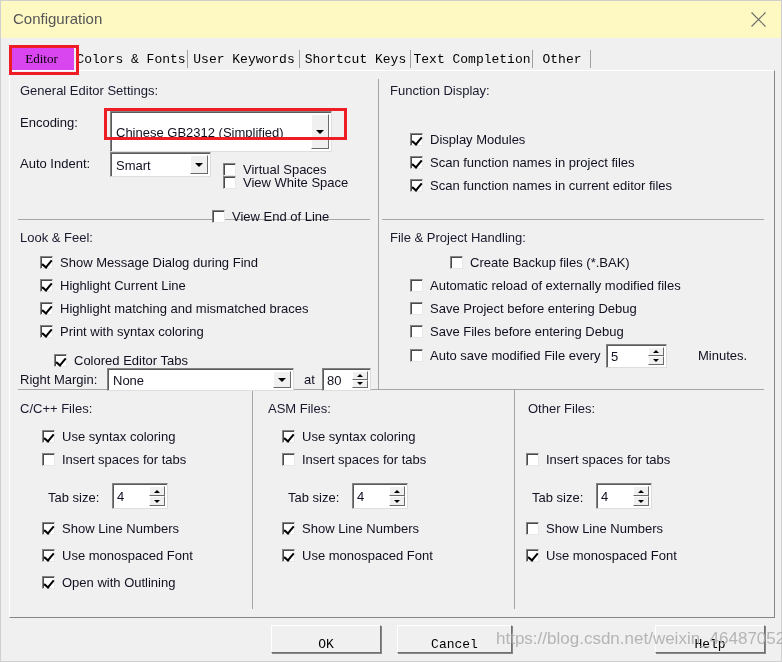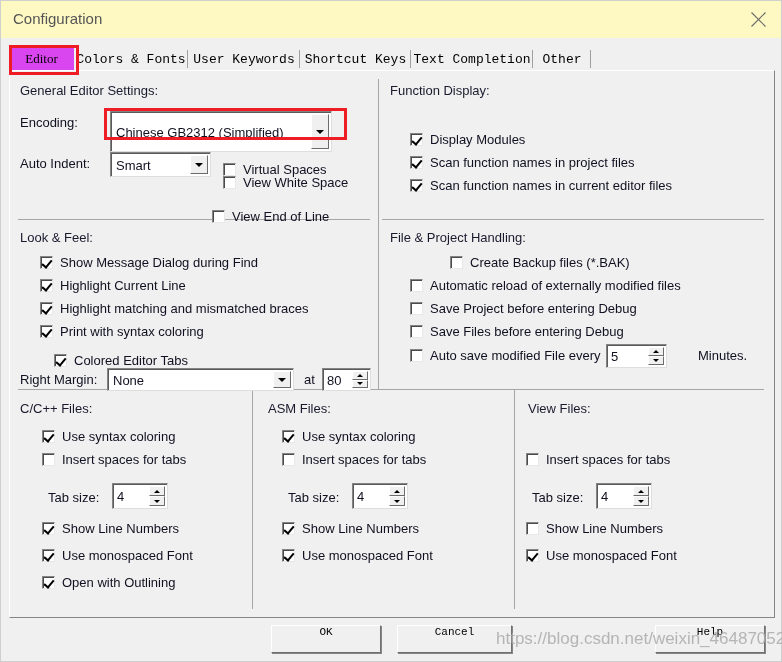--- a/index.html
+++ b/index.html
@@ -251,24 +251,24 @@
   .btn {
     position: absolute;
     background: #f0f0f0;
     border-top: 1px solid #ffffff;
     border-left: 1px solid #ffffff;
     border-right: 1px solid #707070;
     border-bottom: 1px solid #707070;
     box-shadow: 1px 1px 0 #868686;
     box-sizing: border-box;
     font-family: "Liberation Mono", monospace;
-    font-size: 11px;
+    font-size: 13px;
     color: #000;
     display: flex;
-    align-items: flex-start;
+    align-items: flex-end;
     justify-content: center;
     cursor: default;
   }
 
   
   .redbox {
     position: absolute;
     border: 3px solid #ee1c25;
     box-sizing: border-box;
     pointer-events: none;
@@ -515,21 +515,21 @@
       </div>
       <div class="cb-row" style="left:272px; top:450px;">
         <span class="cbox checked"></span>
         <span class="cb-label">Show Line Numbers</span>
       </div>
       <div class="cb-row" style="left:272px; top:477px;">
         <span class="cbox checked"></span>
         <span class="cb-label">Use monospaced Font</span>
       </div>
 
-      <div class="group-title" style="left:518px; top:330px;">View Files:</div>
+      <div class="group-title" style="left:518px; top:330px;">Other Files:</div>
       <div class="cb-row" style="left:516px; top:381px;">
         <span class="cbox"></span>
         <span class="cb-label">Insert spaces for tabs</span>
       </div>
       <div class="lbl" style="left:522px; top:419px;">Tab size:</div>
       <div class="spin" style="left:586px; top:412px; width:56px; height:26px;">
         <span class="val">4</span>
         <span class="btns">
           <div>
               <span class="tri-up-s"></span>

